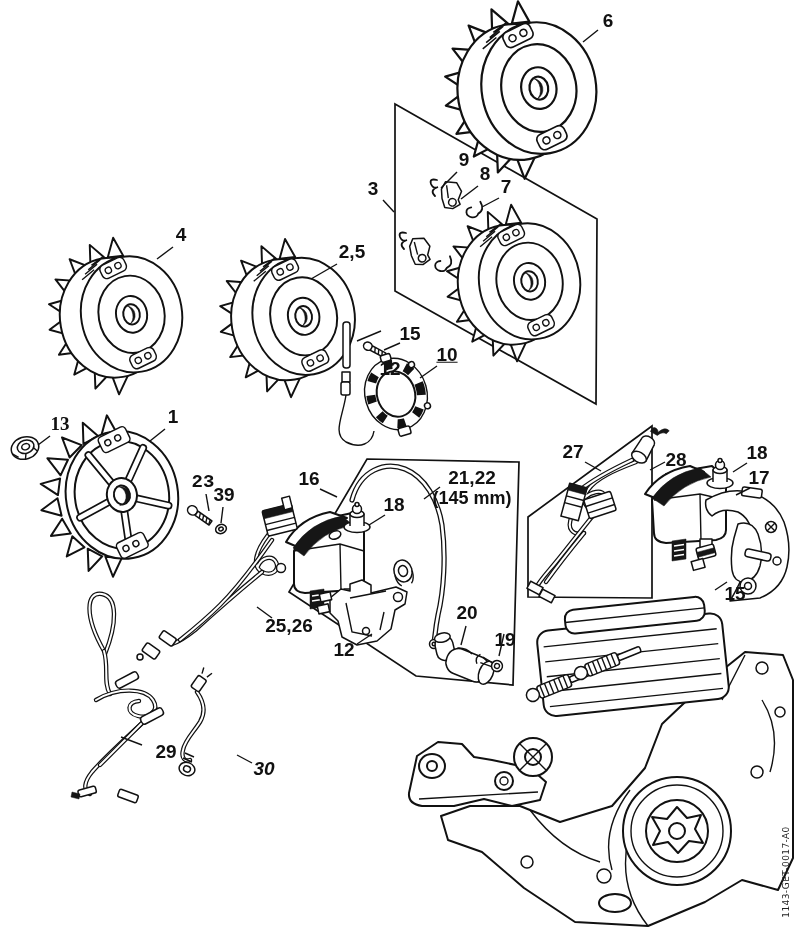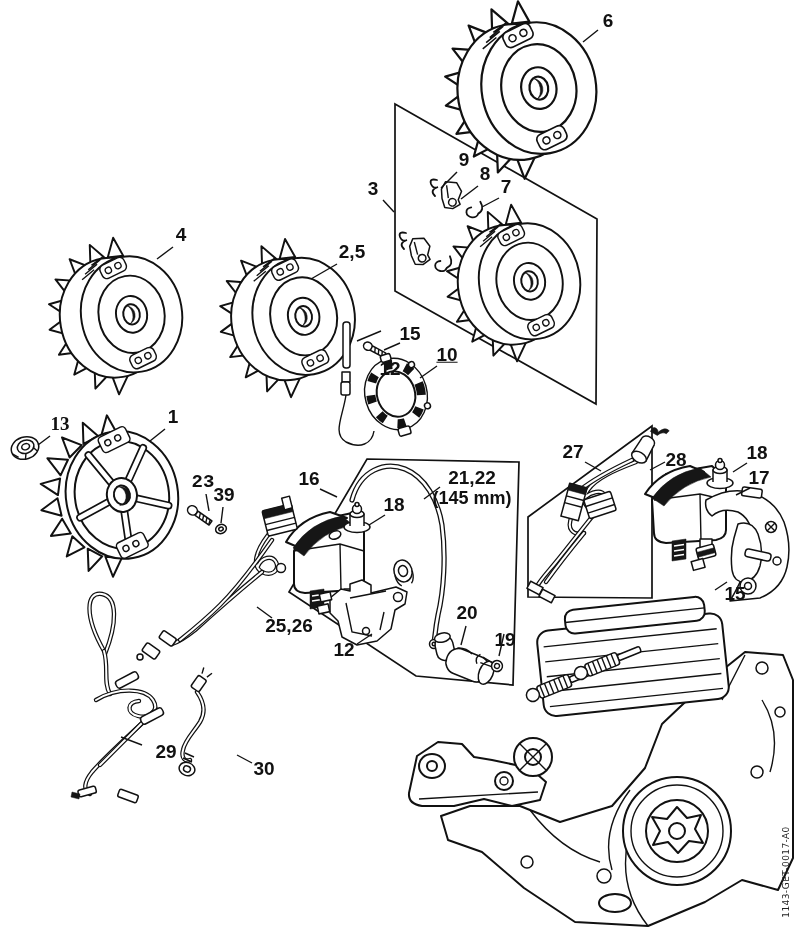--- a/index.html
+++ b/index.html
@@ -420,17 +420,17 @@
       <div class="callout" style="left: 289px; top: 626px;"><span>25,26</span></div>
       <div class="callout" style="left: 344px; top: 650px;"><span>12</span></div>
       <div class="callout" style="left: 467px; top: 613px;"><span>20</span></div>
       <div class="callout" style="left: 505px; top: 621px; margin-top: 19px;"><span>19</span></div>
       <div class="callout" style="left: 573px; top: 452px;"><span>27</span></div>
       <div class="callout" style="left: 676px; top: 452px; margin-top: 8px;"><span>28</span></div>
       <div class="callout" style="left: 757px; top: 453px;"><span>18</span></div>
       <div class="callout" style="left: 759px; top: 478px;"><span>17</span></div>
       <div class="callout" style="left: 735px; top: 594px;"><span>15</span></div>
       <div class="callout" style="left: 154px; top: 752px; margin-left: 12px;"><span>29</span></div>
-      <div class="callout" style="left: 264px; top: 769px;"><span>30</span></div>
+      <div class="callout" style="left: 264px; top: 769px; font-style: italic;"><span>30</span></div>
     </div>
 
 <div class="drawing-number">1143-GET-0017-A0</div>
 </div>
 
 </body></html>

